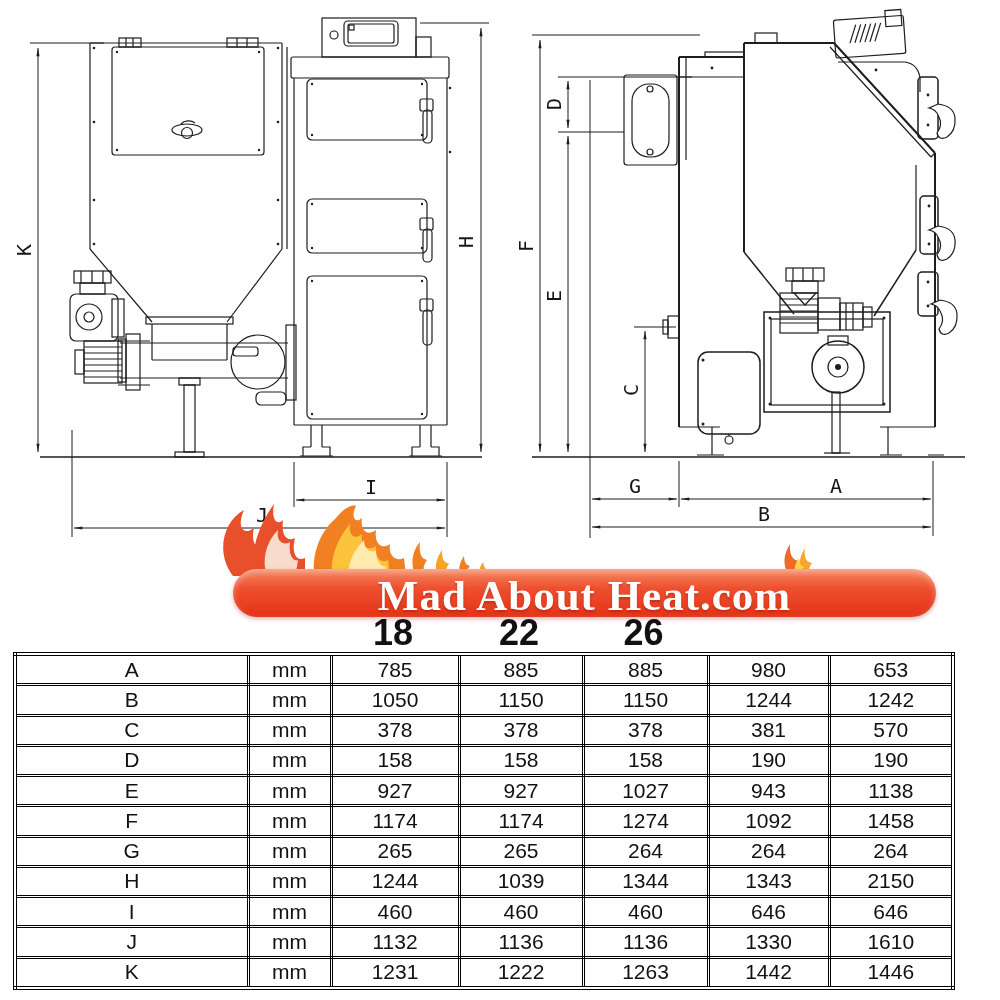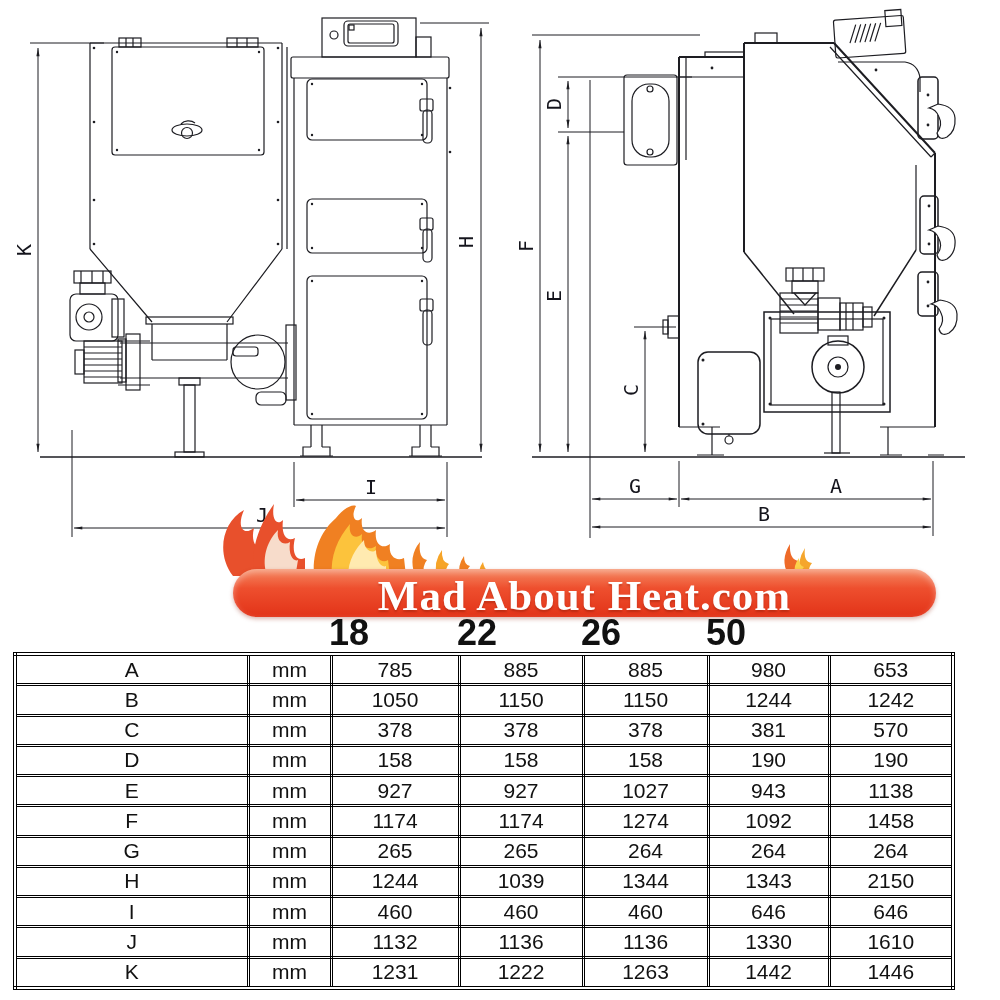--- a/index.html
+++ b/index.html
@@ -10,21 +10,21 @@
   
   .flames{position:absolute;left:210px;top:468px;}
   .banner{position:absolute;left:233px;top:569px;width:703px;height:48px;border-radius:24px;
           background:linear-gradient(180deg,#f58a63 0%,#ee4f2e 40%,#e23318 100%);
           box-shadow:0 2px 4px rgba(150,40,20,.35), inset 0 3px 6px rgba(255,255,255,.35);
           display:flex;align-items:flex-end;justify-content:center;}
   .banner span{font-family:"Liberation Serif",serif;font-weight:700;font-size:43px;
           letter-spacing:1px;color:#fff;text-shadow:0 2px 2px rgba(120,20,0,.35);line-height:1;}
   
   .models{position:absolute;left:329px;top:615px;width:622px;height:36px;display:flex;}
-  .models span{display:block;text-align:left;font-size:36px;font-weight:700;line-height:36px;}
+  .models span{display:block;text-align:center;font-size:36px;font-weight:700;line-height:36px;}
   .m0{width:128px}.m1{width:124px}.m2{width:125px}.m3{width:121px}.m4{width:124px}
   
   .spec-wrap{position:absolute;left:13px;top:652px;}
   table.spec{border-collapse:collapse;table-layout:fixed;width:938px;height:338px;
              border:4px double #000;}
   table.spec td{border:3px double #000;text-align:center;vertical-align:middle;
                 font-size:21px;padding:0;white-space:nowrap;}
 </style>
 </head>
 <body>
@@ -323,21 +323,20 @@
   </svg>
 
   <div class="banner">
     <span>Mad About Heat.com</span>
   </div>
 
   <div class="models">
     <span class="m0">18</span>
     <span class="m1">22</span>
     <span class="m2">26</span>
-    <span class="m4">50</span>
   </div>
 
   <div class="spec-wrap">
     <table class="spec">
       <colgroup>
         <col style="width:233px">
           <col style="width:83px">
           <col style="width:128px">
         <col style="width:124px">
           <col style="width:125px">

